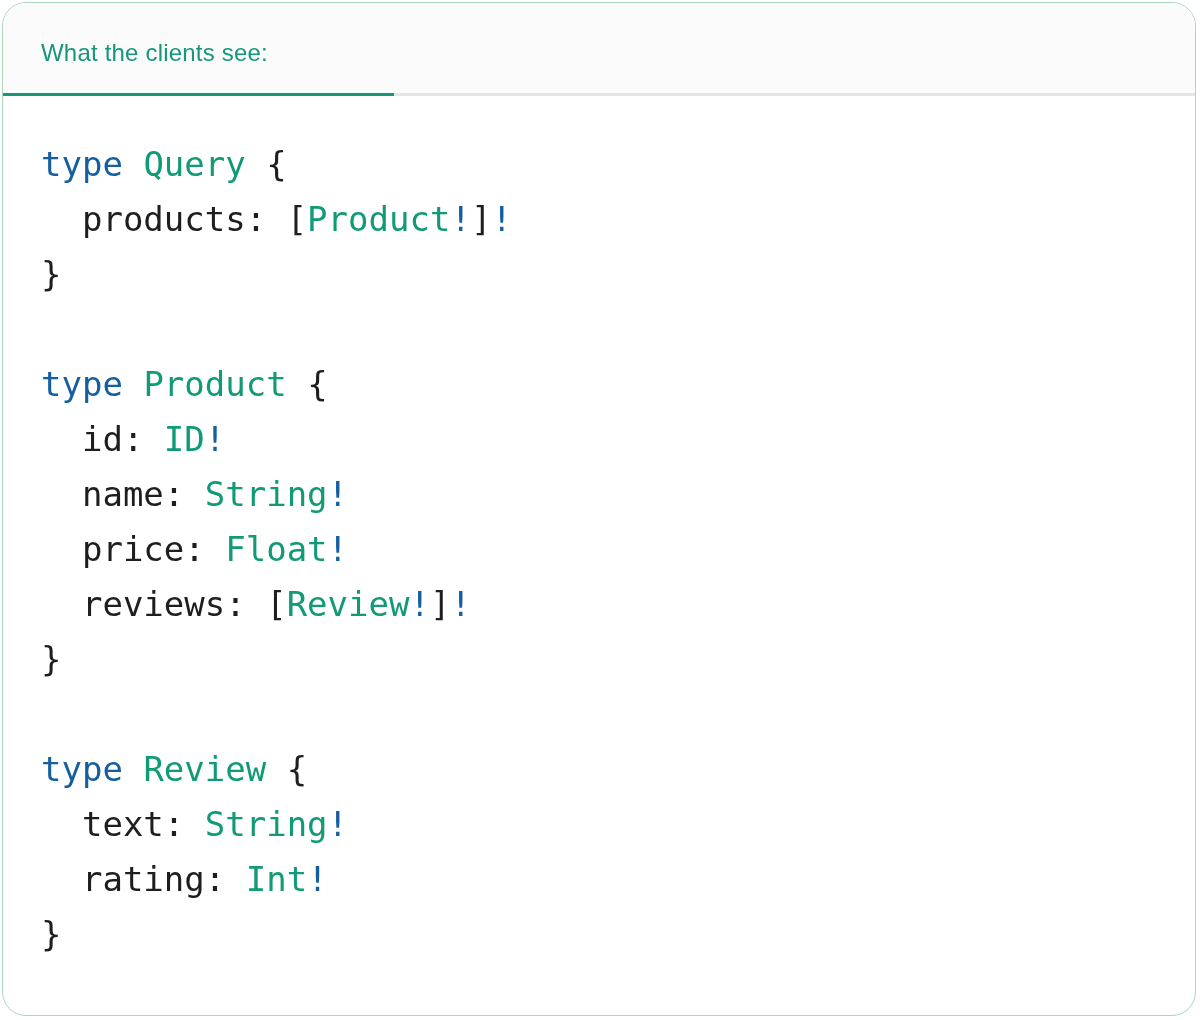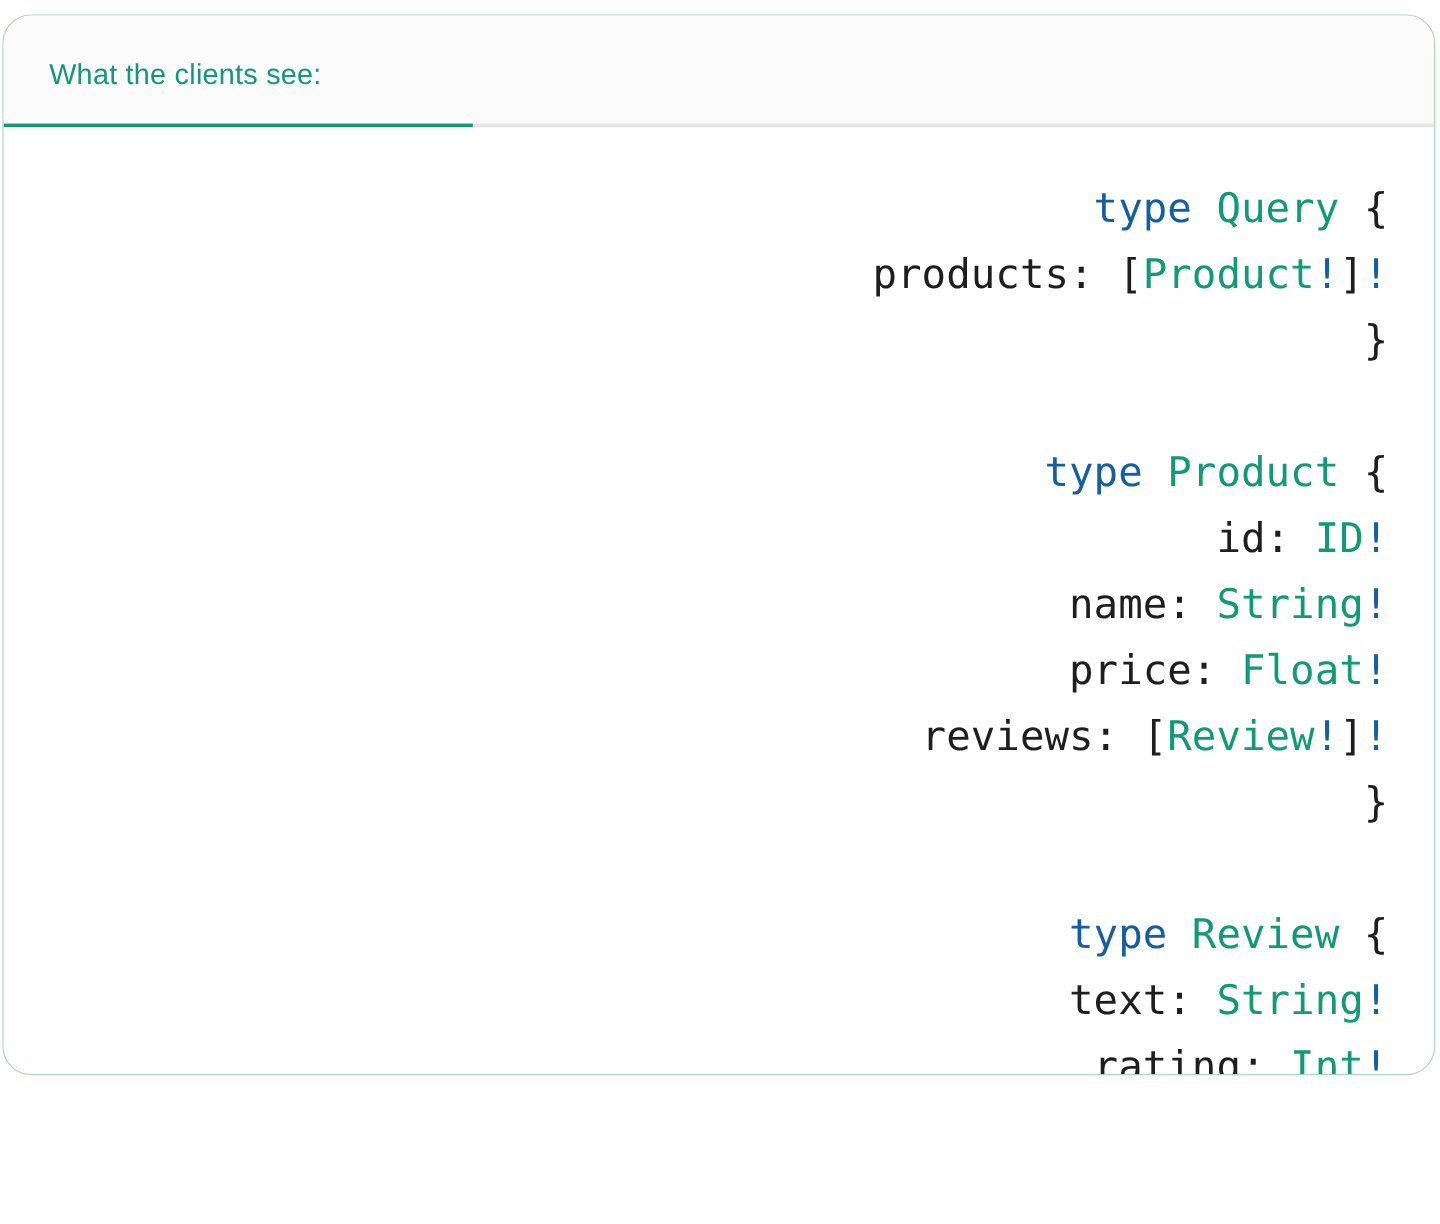--- a/index.html
+++ b/index.html
@@ -8,27 +8,26 @@
     width: 1200px;
     height: 1020px;
     background: #ffffff;
     font-family: "Liberation Sans", sans-serif;
   }
   .card {
     position: absolute;
     left: 2px;
     top: 2px;
     width: 1194px;
-    height: 884px;
+    height: 1014px;
     border: 1px solid #aed5c0;
     border-radius: 24px;
     background: #ffffff;
     overflow: hidden;
     box-sizing: border-box;
-    margin-top: 10px;
   }
   .tab-bar {
     position: relative;
     height: 90px;
     background: #fbfbfb;
     border-bottom: 3px solid #e5e5e5;
     display: flex;
     align-items: center;
     box-sizing: content-box;
   }
@@ -51,21 +50,20 @@
   .code-area {
     padding: 41px 38px 0 38px;
   }
   .code-block {
     margin: 0;
     font-family: "DejaVu Sans Mono", "Liberation Mono", monospace;
     font-size: 34px;
     line-height: 55px;
     white-space: pre;
     color: #1e1e1e;
-    text-align: right;
   }
   .code-line {
     height: 55px;
   }
 </style>
 </head>
 <body>
 
 <div class="card" style="border-color: rgb(174, 213, 192);">
   <div class="tab-bar" style="background: rgb(251, 251, 251); border-bottom-color: rgb(229, 229, 229);">

